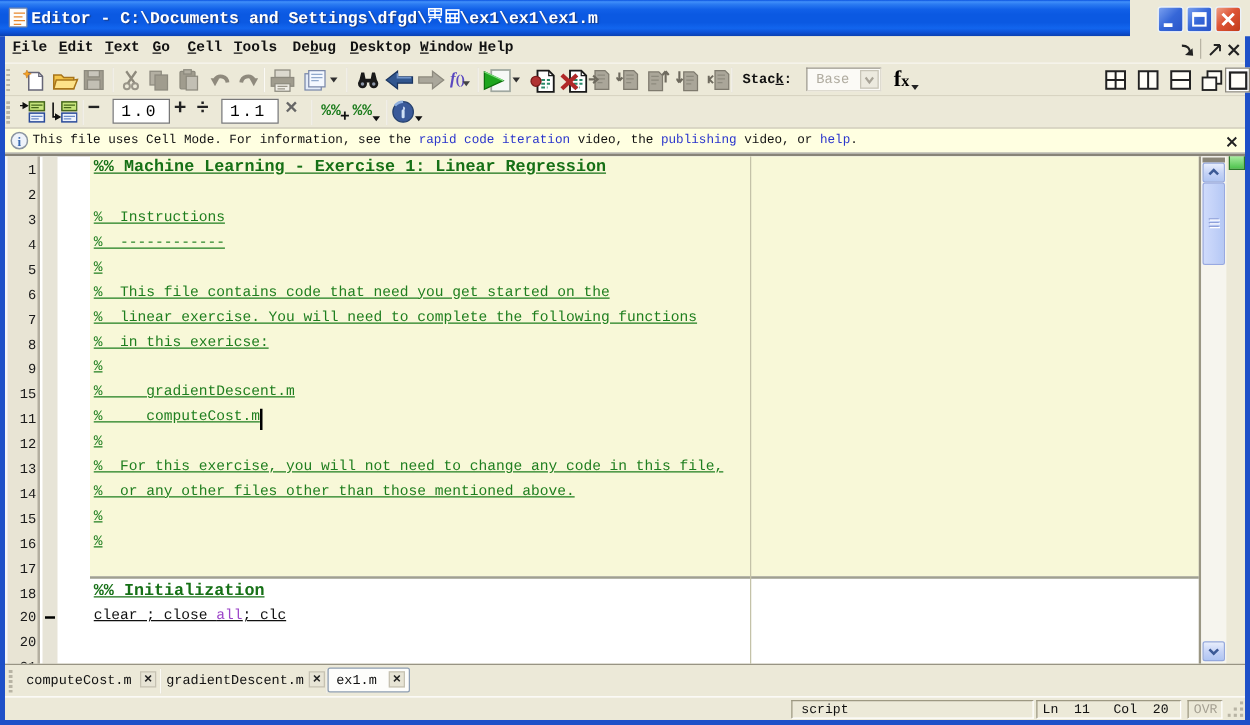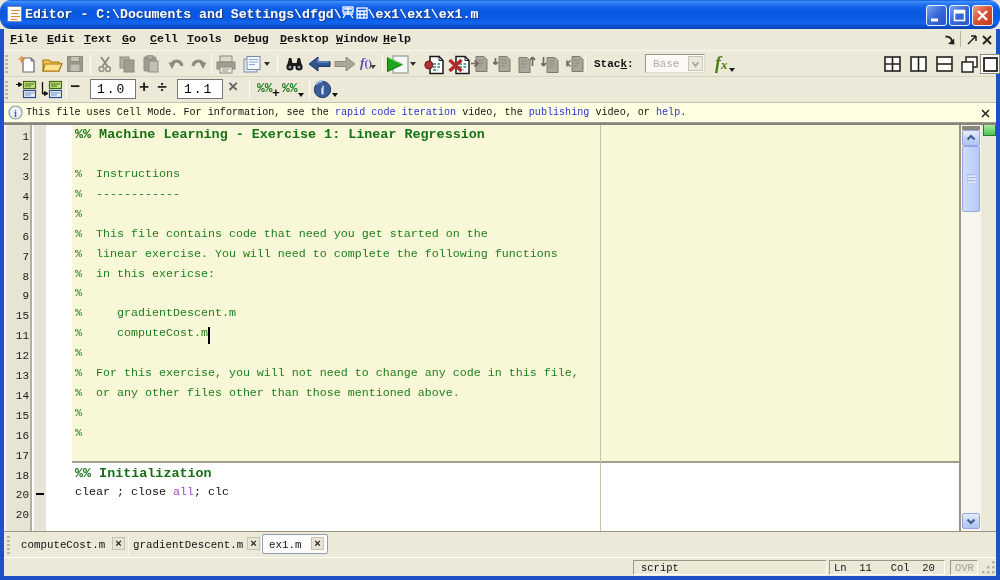--- a/index.html
+++ b/index.html
@@ -1,19 +1,19 @@
 <!DOCTYPE html>
 <html><head><meta charset="utf-8"><style>
 html,body{margin:0;padding:0;width:1000px;height:580px;overflow:hidden;background:#ece9d8;font-family:"Liberation Mono",monospace;}
 *{box-sizing:border-box;}
 .abs{position:absolute;}
 #win{position:relative;width:1000px;height:580px;}
 
-#titlebar{left:0;top:0;width:1000px;height:29px;
- background:linear-gradient(180deg,#0a52e0 0%,#4190fa 5%,#2c7cf2 11%,#1160e8 26%,#0b59e2 40%,#0b59e2 62%,#1265ee 78%,#0d50d4 90%,#0a3fae 100%);border-radius:11px;}
+#titlebar{left:0;top:0;width:904px;height:29px;
+ background:linear-gradient(180deg,#0a52e0 0%,#4190fa 5%,#2c7cf2 11%,#1160e8 26%,#0b59e2 40%,#0b59e2 62%,#1265ee 78%,#0d50d4 90%,#0a3fae 100%);}
 #titleicon{left:7px;top:6px;width:15px;height:16px;background:#fdfdfd;border:1px solid #7a89a8;border-radius:1px;}
 #titleicon i{position:absolute;left:2.5px;height:1.6px;background:#e8882c;}
 #titletext{left:25px;top:6px;color:#fff;font-weight:bold;font-size:13.2px;letter-spacing:0;text-shadow:1px 1px 1px #1a3a80;white-space:pre;}
 .tbtn{top:5px;width:21px;height:21px;border-radius:3px;border:1px solid #eaf2fb;color:#fff;}
 #btnmin{left:926px;background:linear-gradient(135deg,#7ba1f0 0%,#3667d8 50%,#2a55c8 100%);}
 #btnmax{left:949px;background:linear-gradient(135deg,#7ba1f0 0%,#3667d8 50%,#2a55c8 100%);}
 #btncls{left:972px;background:linear-gradient(135deg,#f0a088 0%,#dd5435 45%,#c23a1a 100%);}
 
 #bl{left:0;top:29px;width:4px;height:547px;background:#1e50c8;}
 #br{left:996px;top:29px;width:4px;height:547px;background:#1e50c8;}
@@ -35,21 +35,21 @@
 
 #editor{left:4px;top:123px;width:992px;height:408px;background:#fff;border-top:2px solid #888478;overflow:hidden;}
 #gutter{left:0;top:0;width:28px;height:408px;background:#e8e4d4;border-right:2px solid #b3ae9f;}
 #bpmargin{left:30px;top:0;width:12px;height:408px;background:#e7e4d7;}
 #lnums{left:0;top:1.5px;width:29px;height:406px;}
 #lnums .ln{position:absolute;right:4px;width:26px;text-align:right;font-size:11px;color:#1a1a1a;line-height:20px;height:20px;}
 #cellyellow{left:68px;top:0;width:887px;height:336px;background:#f8f8d8;}
 #celldiv{left:68px;top:336px;width:887px;height:2px;background:#a0a090;}
 #collimit{left:596px;top:0;width:1px;height:408px;background:#c4c2a8;}
 #code{left:0;top:1.5px;width:955px;height:406px;font-size:11.67px;color:#101010;}
-#code .cl{position:absolute;left:71px;white-space:pre;}
+#code .cl{position:absolute;left:71px;white-space:pre;text-decoration:underline;}
 #code .cm{color:#1e7e1e;}
 #code .ct{color:#167016;font-weight:bold;font-size:13.4px;}
 #code .st{color:#9c45c8;}
 #caret{left:204px;top:202px;width:2px;height:17px;background:#000;}
 
 #sbborder{left:955px;top:0;width:2px;height:408px;background:#9a9684;}
 #scroll{left:957px;top:0;width:20px;height:408px;background:#f6f5ee;}
 .sbtn{left:958px;width:18px;height:16px;background:linear-gradient(180deg,#e8eefc,#c4d2f6 55%,#b0c5f2);border:1px solid #94a8de;border-radius:2px;}
 #sthumb{left:958px;top:21px;width:18px;height:66px;background:linear-gradient(90deg,#cfdbfb,#c3d2f8 50%,#b5c8f5);border:1px solid #97a9e2;border-radius:2px;}
 #analyzer{left:977px;top:0;width:15px;height:408px;background:#ece9d8;}
@@ -235,21 +235,21 @@
         <path d="M5.5 5.5L2.5 8.5l3 3M2 5.5v6" fill="none" stroke="#6e6a5e" stroke-width="1.6"></path>
       </svg>
   <div class="abs sep" style="left:581px;top:3px;height:20px"></div>
   <div class="abs" style="left:590px;top:7px;font-size:11px;font-weight:bold;color:#111">Stac<u>k</u>:</div>
   <div class="abs" style="left:641px;top:3px;width:60px;height:19px;background:#fbfaf6;border:1px solid;border-color:#9a968a #dedbd0 #dedbd0 #9a968a">
     <span class="abs" style="left:7px;top:3px;font-size:11px;color:#b0aca0">Base</span>
     <span class="abs" style="left:42px;top:1px;width:15px;height:15px;background:#eceadf;border:1px solid #c8c5b8"><svg width="13" height="13">
             <path d="M3.5 5l3 4 3-4" fill="none" stroke="#a8a498" stroke-width="1.7"></path>
           </svg></span>
   </div>
-  <div class="abs" style="left:711px;top:2px;width:26px;height:20px;color:#4d7c0f;font-style:italic;font-weight:bold;font-size:18px;font-family:'Liberation Serif',serif">f<span style="font-size:13px">x</span></div>
+  <div class="abs" style="left:711px;top:2px;width:26px;height:20px;color:#000000;font-weight:bold;font-size:18px;font-family:'Liberation Serif',serif">f<span style="font-size:13px">x</span></div>
   <div class="abs ddarrow" style="left:725px;top:17px;border-top-color:#222"></div>
   <svg class="abs" style="left:880px;top:5px" width="18" height="17">
         <rect x="1" y="1" width="15" height="14" fill="#fffef8" stroke="#222" stroke-width="1.6"></rect>
         <path d="M8.5 1v14M1 8h15" stroke="#222" stroke-width="1.6"></path>
       </svg>
   <svg class="abs" style="left:906px;top:5px" width="18" height="17">
         <rect x="1" y="1" width="15" height="14" fill="#fffef8" stroke="#222" stroke-width="1.6"></rect>
         <path d="M8.5 1v14" stroke="#222" stroke-width="1.6"></path>
       </svg>
   <svg class="abs" style="left:932px;top:5px" width="18" height="17">

